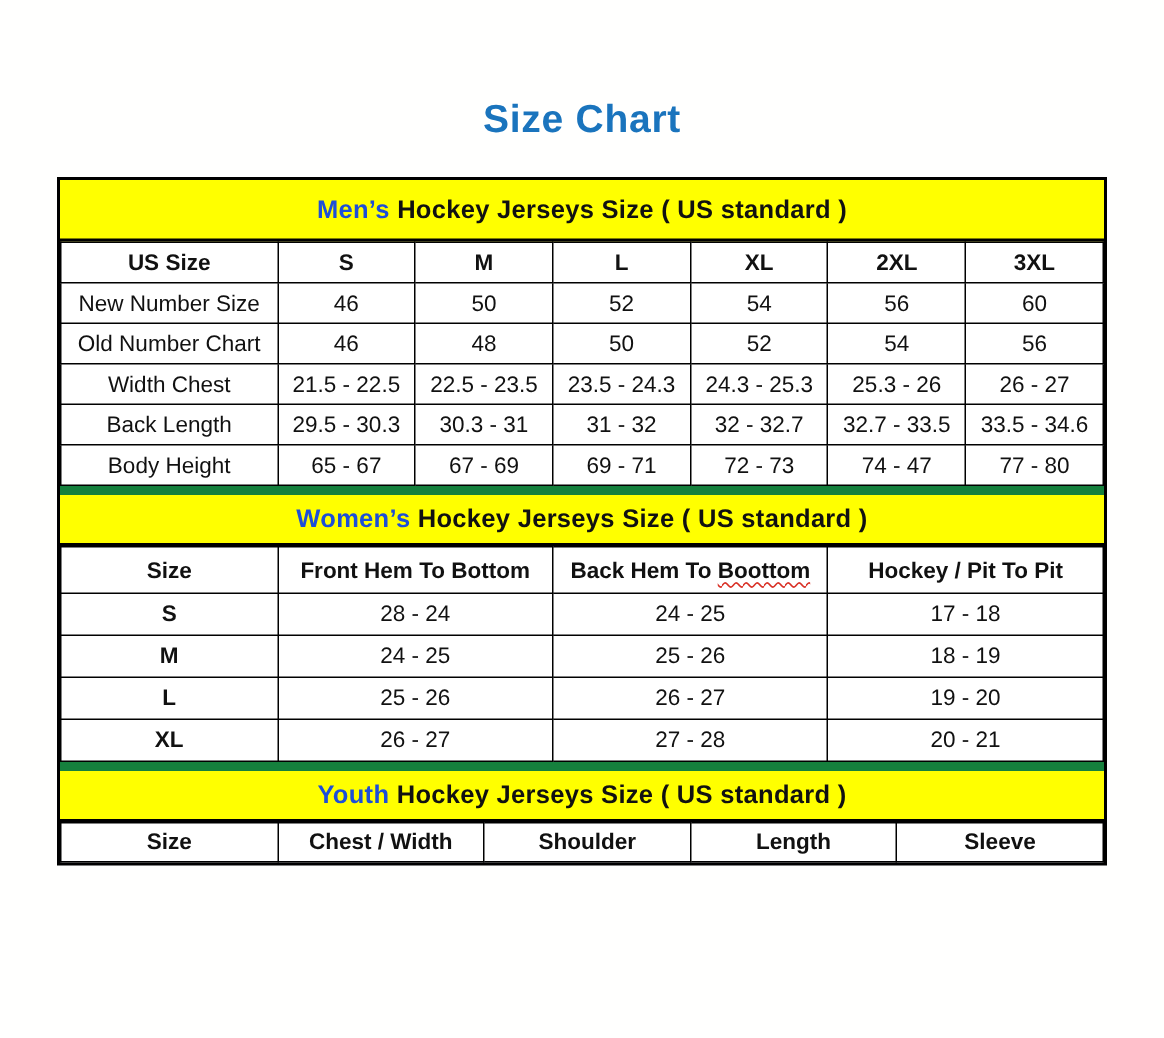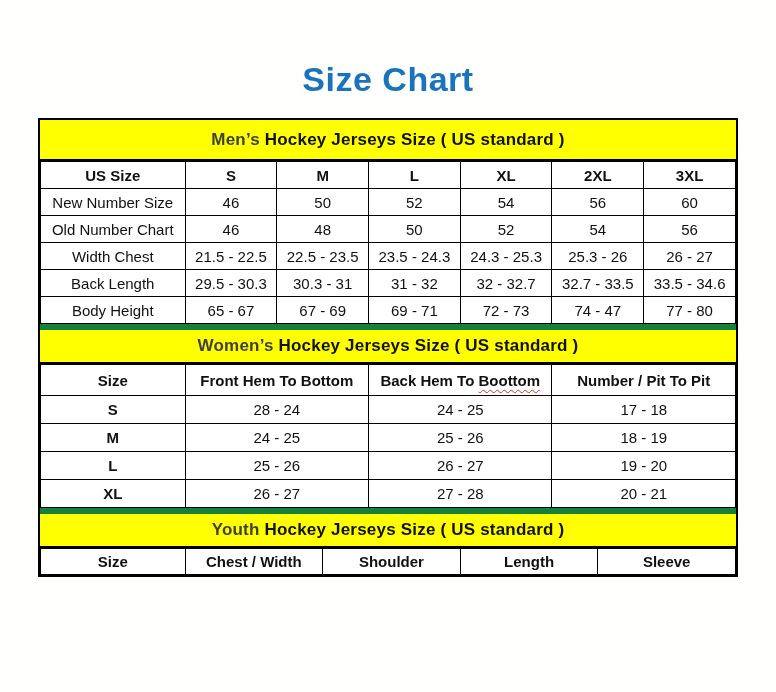--- a/index.html
+++ b/index.html
@@ -17,21 +17,21 @@
   .canvas {
     position: relative;
     width: 776px;
     height: 692px;
   }
   .page-title {
     margin: 0;
     padding-top: 62px;
     padding-bottom: 22px;
     text-align: center;
-    font-size: 34px;
+    font-size: 26px;
     line-height: 34px;
     font-weight: 700;
     color: #1a74bd;
     letter-spacing: 0.5px;
   }
   .table-wrap {
     margin: 0 38px;
     border: 2.5px solid #000;
     background: #fff;
   }
@@ -42,21 +42,21 @@
     align-items: center;
     justify-content: center;
     font-weight: 700;
     font-size: 17px;
     letter-spacing: 0.2px;
     white-space: pre;
   }
   .sec-0 .band { height: 39px; }
   .sec-1 .band, .sec-2 .band { height: 32px; }
   .sec + .sec .band { border-top: 6px solid #15803d; }
-  .band .hl { color: #404040; }
+  .band .hl { color: #1d4ed8; }
   table {
     width: 100%;
     border-collapse: collapse;
     table-layout: fixed;
   }
   th, td {
     border: 1.5px solid #000;
     text-align: center;
     vertical-align: middle;
     font-size: 15px;
@@ -166,21 +166,21 @@
             <col style="width: 20.8%;">
             <col style="width: 26.4%;">
             <col style="width: 26.4%;">
             <col style="width: 26.4%;">
           </colgroup>
           <thead>
             <tr>
               <th>Size</th>
               <th>Front Hem To Bottom</th>
               <th><span>Back Hem To </span><span class="wavy">Boottom</span></th>
-              <th>Number / Pit To Pit</th>
+              <th>Hockey / Pit To Pit</th>
             </tr>
           </thead>
           <tbody>
             <tr>
               <td class="row-label">S</td>
               <td>28 - 24</td>
               <td>24 - 25</td>
               <td>17 - 18</td>
             </tr>
             <tr>

